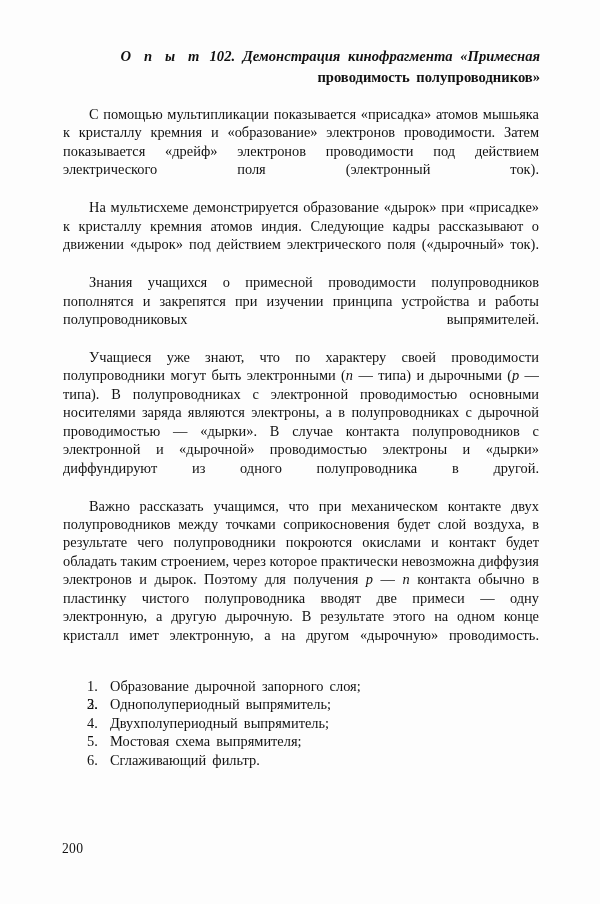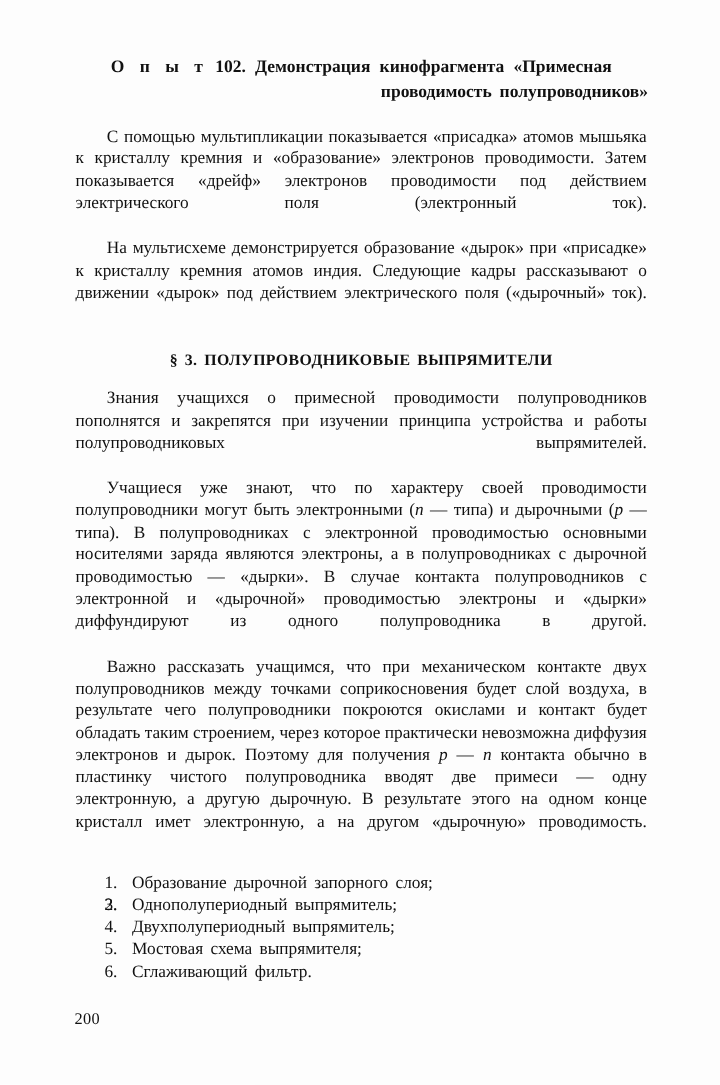--- a/index.html
+++ b/index.html
@@ -31,22 +31,23 @@
     font-size: 14.6px;
     line-height: 21px;
     text-align: center;
     margin: 0 0 0 0;
   }
   .exp-title .spaced {
     letter-spacing: 2.6px;
   }
   .exp-title-line1 {
     display: block;
-    text-align: center;
+    text-align: right;
     word-spacing: 4px;
+    font-style: italic;
   }
   .exp-title-line2 {
     display: block;
     text-align: right;
     word-spacing: 3px;
   }
 
   
   p.body-par {
     font-size: 14.4px;
@@ -120,21 +121,20 @@
   <div id="content">
 
     <div class="exp-title">
       <span class="exp-title-line1"><span class="spaced">О п ы т</span> <span>102.</span> <span>Демонстрация кинофрагмента «Примесная</span></span>
       <span class="exp-title-line2">проводимость полупроводников»</span>
     </div>
 
     <p class="body-par p-intro1">С помощью мультипликации показывается «присадка» атомов мышьяка к кристаллу кремния и «образование» электронов проводимости. Затем показывается «дрейф» электронов проводимости под действием электрического поля (электронный ток).</p>
     <p class="body-par p-intro2">На мультисхеме демонстрируется образование «дырок» при «присадке» к кристаллу кремния атомов индия. Следующие кадры рассказывают о движении «дырок» под действием электрического поля («дырочный» ток).</p>
 
-    <div class="sec-head">§ 3. ПОЛУПРОВОДНИКОВЫЕ ВЫПРЯМИТЕЛИ</div>
 
     <p class="body-par">Знания учащихся о примесной проводимости полупроводников пополнятся и закрепятся при изучении принципа устройства и работы полупроводниковых выпрямителей.</p>
 
     <p class="body-par"><span>Учащиеся уже знают, что по характеру своей проводимости полупроводники могут быть электронными (</span><span class="var">n</span><span> — типа) и дырочными (</span><span class="var">p</span><span> — типа). В полупроводниках с электронной проводимостью основными носителями заряда являются электроны, а в полупроводниках с дырочной проводимостью — «дырки». В случае контакта полупроводников с электронной и «дырочной» проводимостью электроны и «дырки» диффундируют из одного полупроводника в другой.</span></p>
 
     <p class="body-par"><span>Важно рассказать учащимся, что при механическом контакте двух полупроводников между точками соприкосновения будет слой воздуха, в результате чего полупроводники покроются окислами и контакт будет обладать таким строением, через которое практически невозможна диффузия электронов и дырок. Поэтому для получения </span><span class="var">p</span><span> — </span><span class="var">n</span><span> контакта обычно в пластинку чистого полупроводника вводят две примеси — одну электронную, а другую дырочную. В результате этого на одном конце кристалл имет электронную, а на другом «дырочную» проводимость.</span></p>
 
 
     <ol class="plan">
       <li><span class="num">1.</span><span>Образование дырочной запорного слоя;</span></li>

